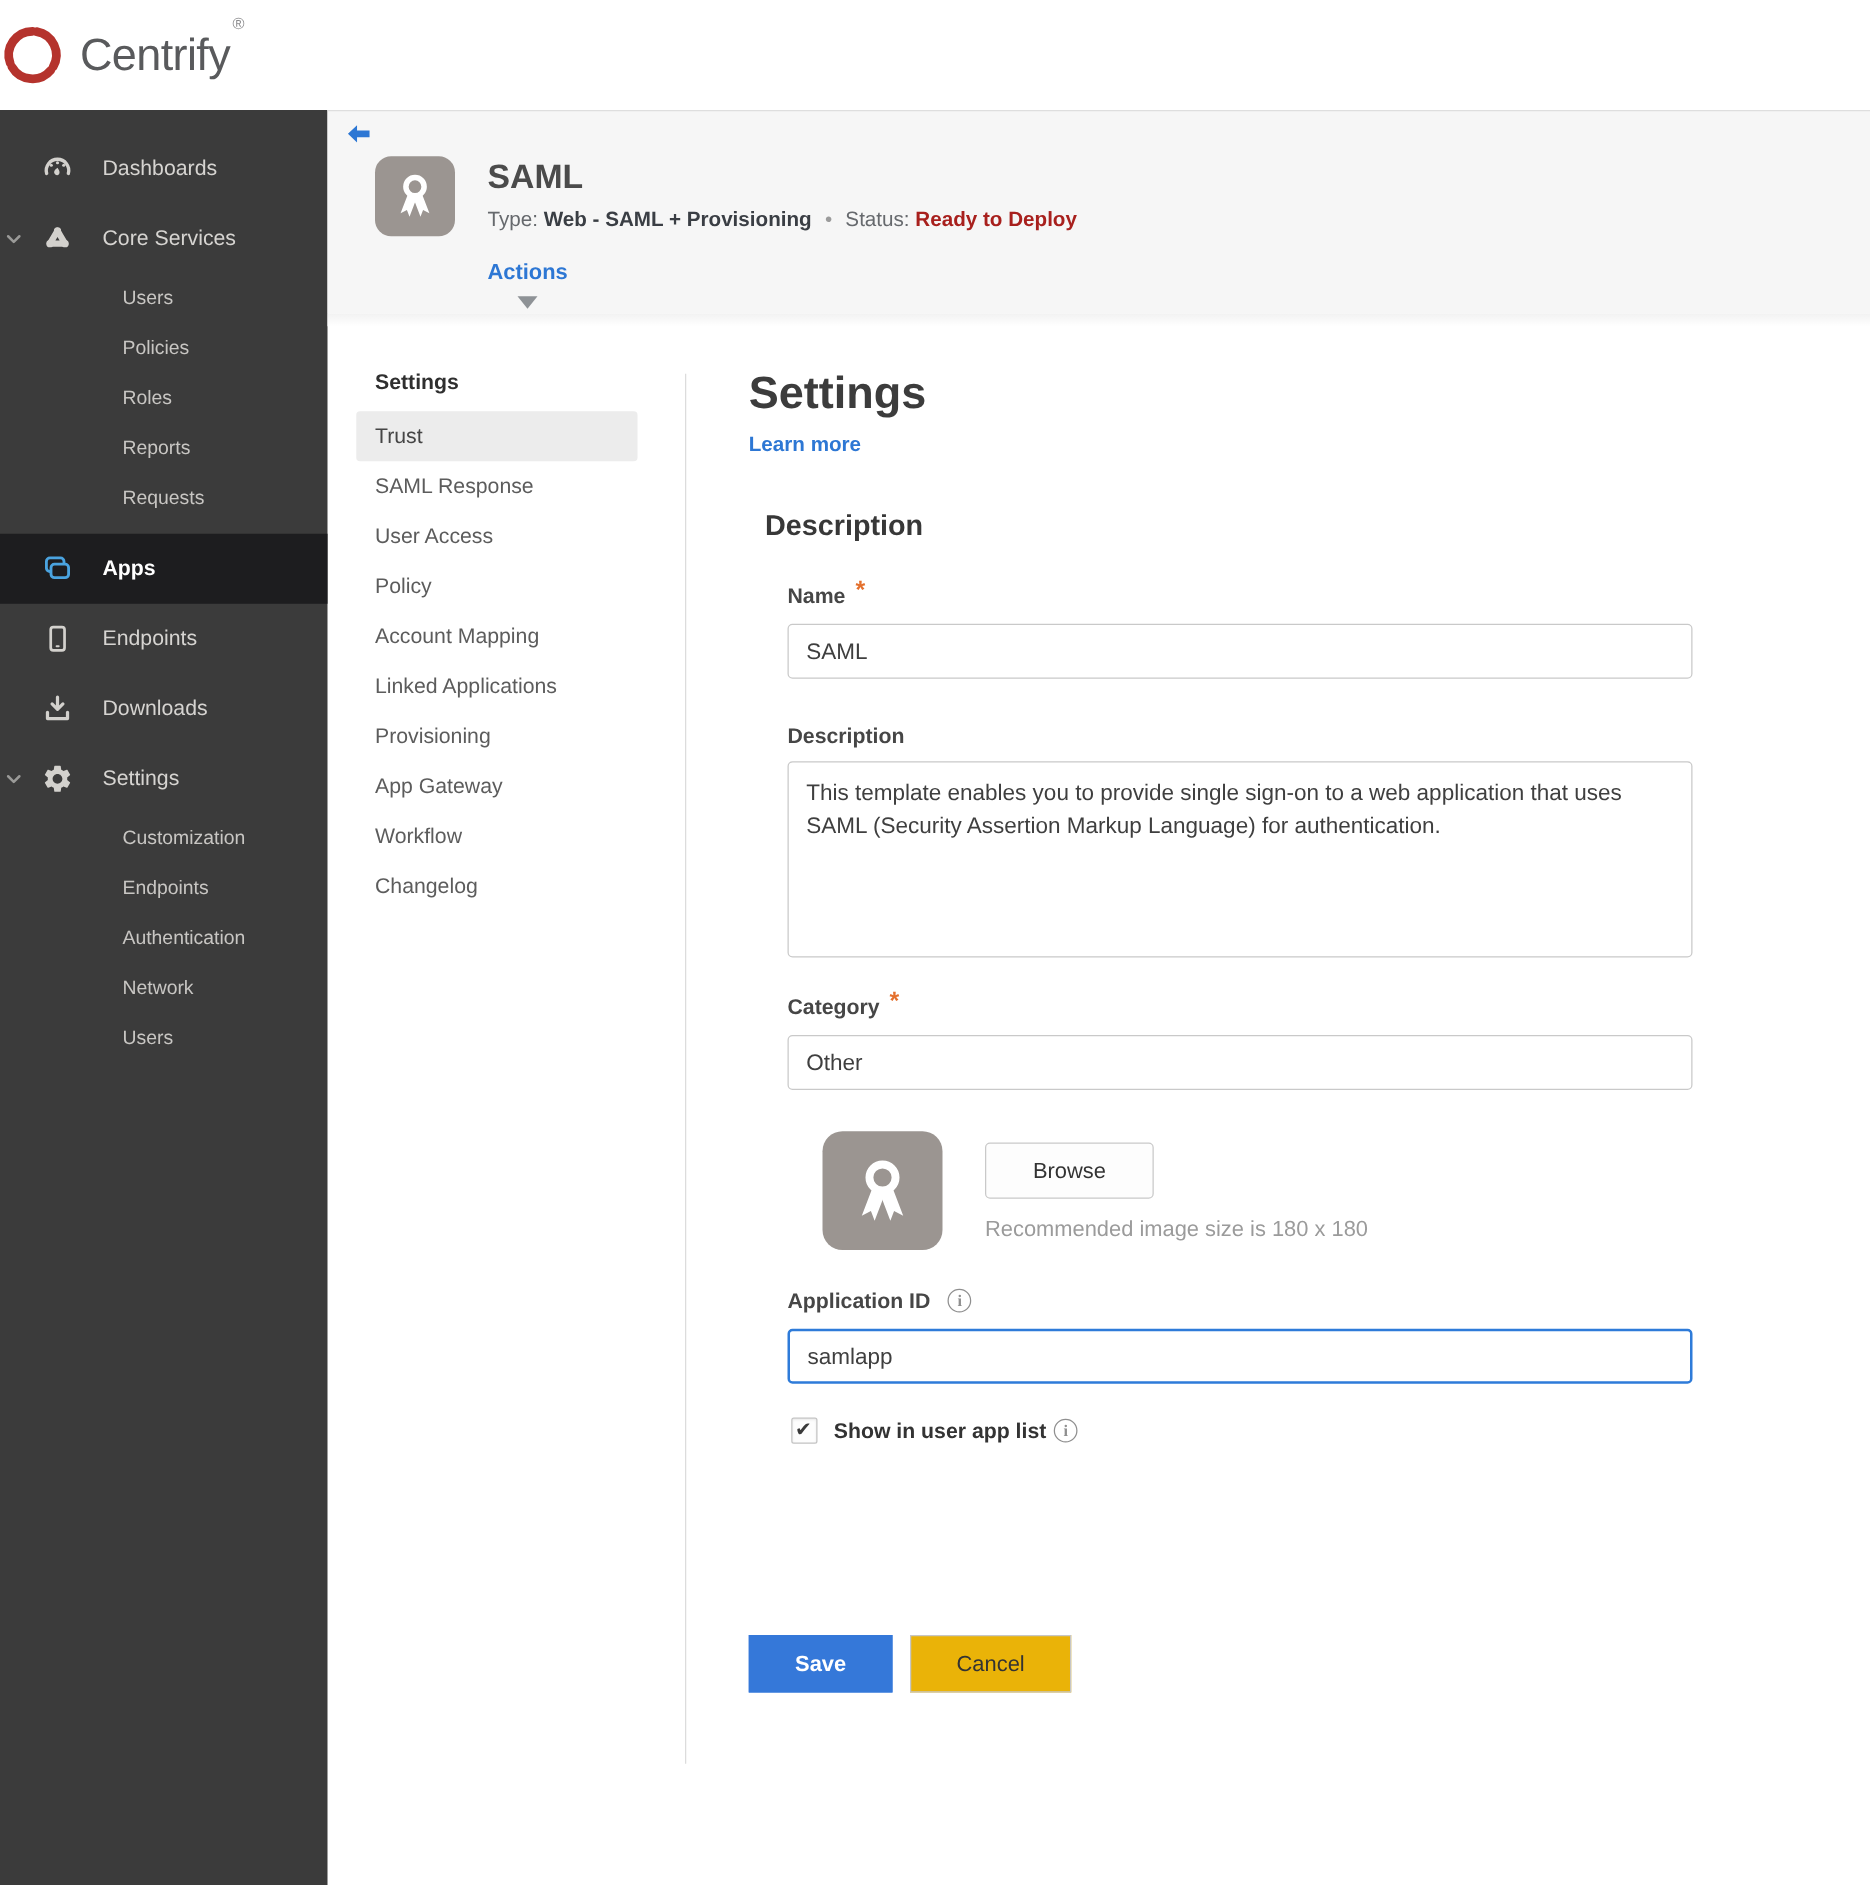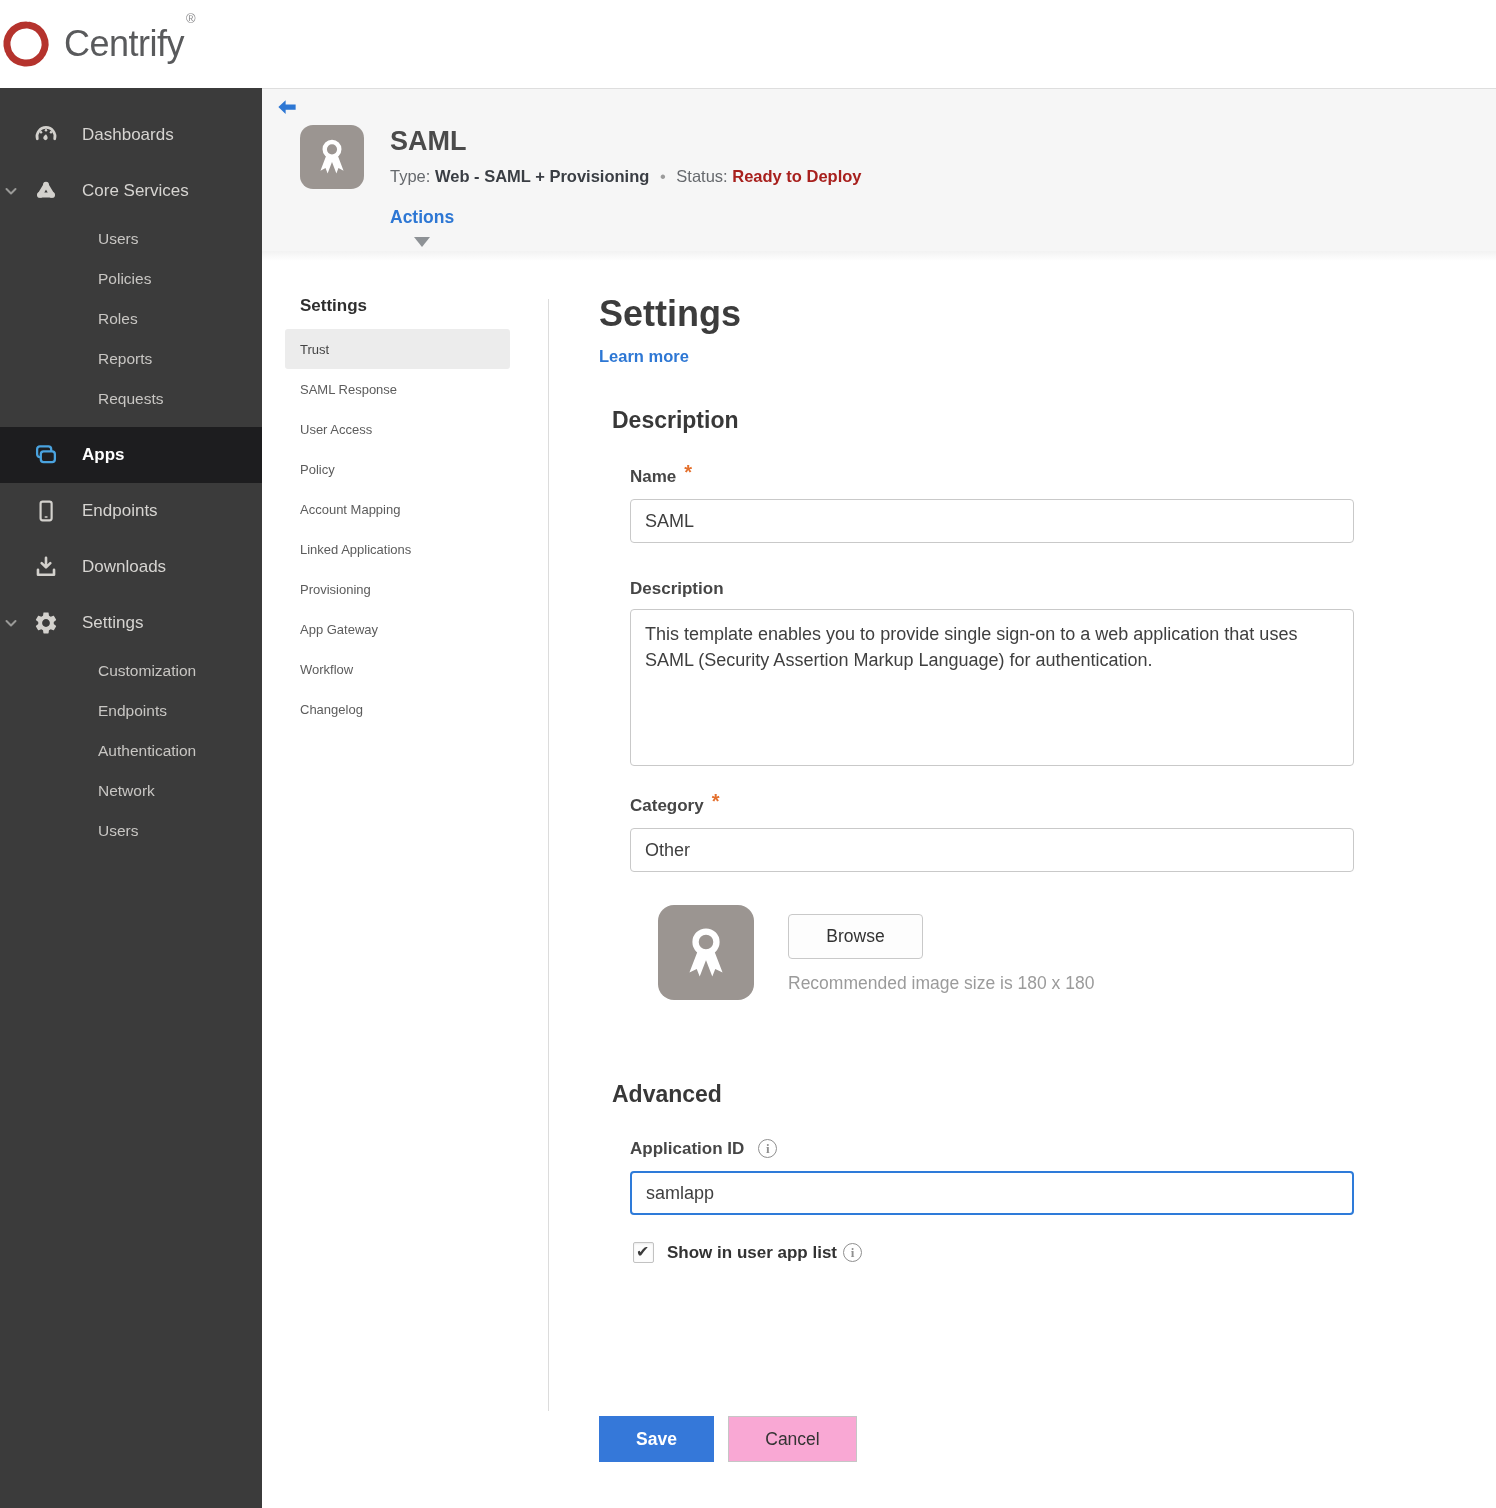--- a/index.html
+++ b/index.html
@@ -42,21 +42,21 @@
   .hdr-meta .status-val { font-weight:bold; color:#a8201d; }
   .actions { margin-top:21px; display:flex; align-items:center; gap:9px; cursor:pointer; width:max-content;flex-direction:column; }
   .actions-label { color:#2d77d4; font-size:17.5px; font-weight:bold; }
   .caret-down { width:0; height:0; border-left:8px solid transparent; border-right:8px solid transparent; border-top:10px solid #8e9296; }
 
   
   .body-grid { display:flex; position:relative; }
   .v-divider { position:absolute; left:286px; top:48px; width:1px; height:1112px; background:#dcdcdc; }
   .subnav { width:286px; flex:0 0 auto; padding:45px 0 0 23px; }
   .subnav-title { font-size:17px; font-weight:bold; color:#2f2f2f; padding-left:15px; margin-bottom:13px; }
-  .subnav-item { width:225px; height:40px; display:flex; align-items:center; padding-left:15px; font-size:13px; color:#5c5c5c; border-radius:3px; cursor:pointer; }
+  .subnav-item { width:225px; height:40px; display:flex; align-items:center; padding-left:15px; font-size:17px; color:#5c5c5c; border-radius:3px; cursor:pointer; }
   .subnav-item.selected { background:#ececec; color:#454545; }
 
   .form-col { flex:1; padding:42px 0 0 51px; }
   .form-title { font-size:36px; font-weight:bold; color:#3c3c3c; }
   .learn-more { display:inline-block; margin-top:12px; font-size:16.5px; font-weight:bold; color:#2d77d4; cursor:pointer; }
   .section-h { font-size:23px; font-weight:bold; color:#383838; margin-left:13px; }
   .sec-desc { margin-top:41px; }
   .field { margin-left:31px; }
   .field-label { font-size:17px; font-weight:bold; color:#464646; display:flex; align-items:flex-start; gap:8px; }
   .req { color:#e4702d; font-size:20px; font-weight:bold; line-height:14px; position:relative; top:-2px; }
@@ -79,21 +79,21 @@
   .m-appid { margin-top:31px; } .m-appid .text-input { margin-top:12px; }
   .info-icon { width:19px; height:19px; border:1.6px solid #8f8f8f; border-radius:50%; display:inline-flex; align-items:center; justify-content:center; position:relative; top:0px; cursor:pointer; flex:0 0 auto; margin-left:6px; }
   .info-icon:before { content:"i"; font-family:"Liberation Serif", serif; font-size:13px; font-weight:bold; color:#8f8f8f; line-height:1; }
   .check-row { margin-left:34px; margin-top:27px; display:flex; align-items:center; gap:13px; }
   .checkbox { width:21px; height:21px; background:#fdfdfd; border:1px solid #c2c2c2; border-radius:2px; box-shadow:inset 0 1px 2px rgba(0,0,0,.08); position:relative; cursor:pointer; }
   .checkbox.checked:before { content:"\2714"; position:absolute; left:2px; top:-1px; font-size:16px; color:#3a3a3a; }
   .check-label { font-size:17px; font-weight:bold; color:#333; display:flex; align-items:center; }
   .btn-row { margin-top:153px; display:flex; gap:14px; }
   .btn { height:46px; border-radius:0; font-family:"Liberation Sans", sans-serif; font-size:17.5px; cursor:pointer; }
   .btn-save { width:115px; background:#3578d9; border:1px solid #3578d9; color:#fff; font-weight:bold; }
-  .btn-cancel { width:129px; background:#f9a8d4; border:1px solid #c6c6c6; color:#333; }
+  .btn-cancel { width:129px; background:#eab308; border:1px solid #c6c6c6; color:#333; }
 </style>
 </head>
 <body>
 
 <div class="topbar">
   <div class="brand">
     <svg width="52" height="52" viewBox="0 0 52 52">
       <g fill="none" stroke="#b5332d" stroke-width="7" stroke-linecap="round">
         <path d="M29.3 7.3 A19 19 0 0 1 42.5 35.5"></path>
         <path d="M40.6 38.2 A19 19 0 0 1 9.55 35.5"></path>
@@ -308,21 +308,20 @@
               <circle cx="12" cy="8" r="3.8" fill="#9b9591" stroke="#fff" stroke-width="2.3"></circle>
             </svg>
           </div>
           <div class="logo-right">
             <button class="browse-btn">Browse</button>
             <div class="logo-hint">Recommended image size is 180 x 180</div>
           </div>
         </div>
       </div>
 
-      <h2 class="section-h sec-adv">Advanced</h2>
 
       <div class="field m-appid">
         <div class="field-label">
           <span>Application ID</span>
           <span class="info-icon"></span>
         </div>
         <input class="text-input focused" type="text" value="samlapp" style="">
       </div>
 
       <div class="check-row">

